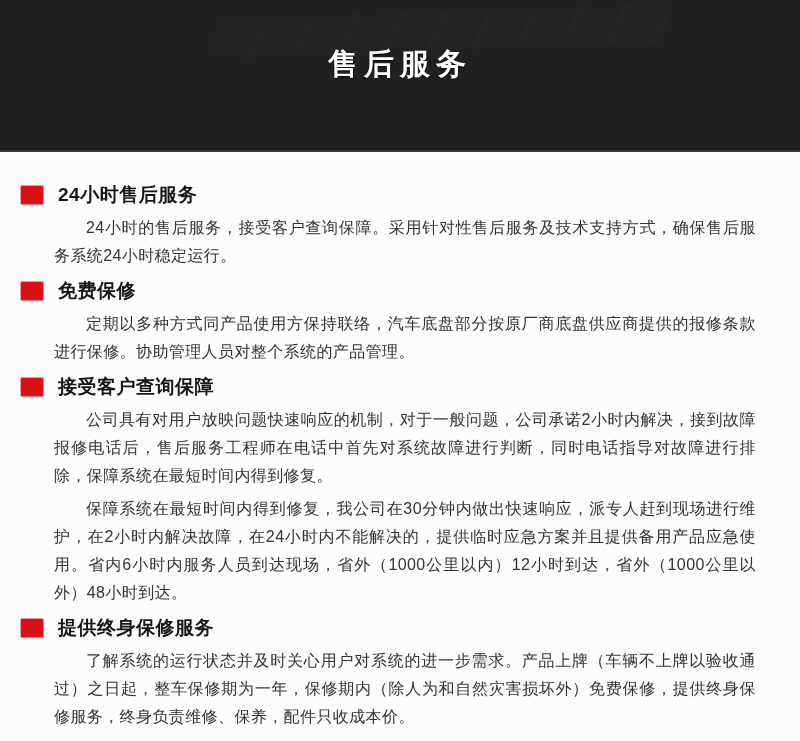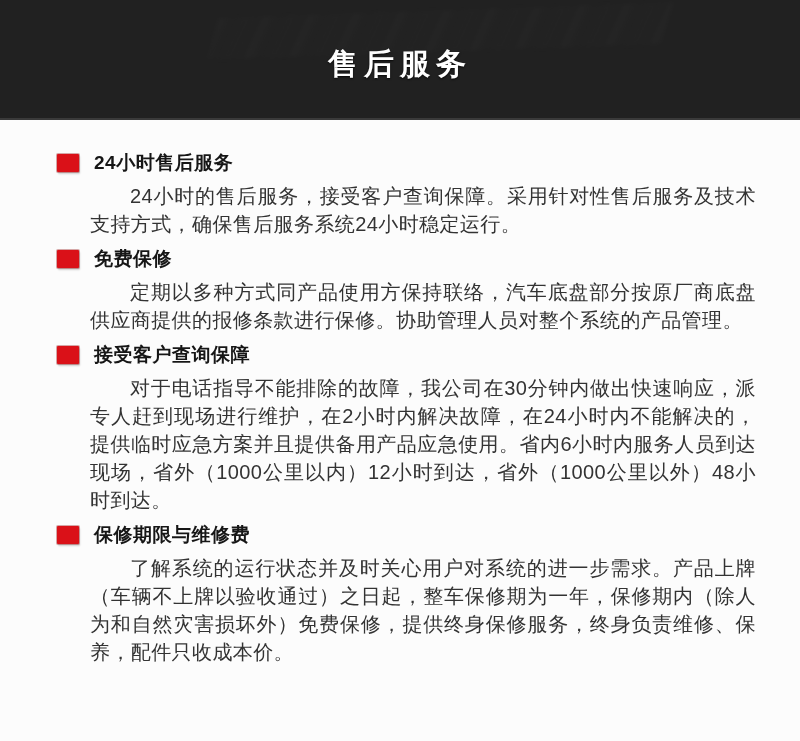--- a/index.html
+++ b/index.html
@@ -12,21 +12,21 @@
     position: relative;
     width: 800px;
     height: 741px;
     margin: 0 auto;
     background: #fcfcfc;
     overflow: hidden;
   }
   
   .banner {
     position: relative;
-    height: 120px;
+    height: 152px;
     background: #212121;
     overflow: hidden;
     border-bottom: 2px solid #3a3a3a;
   }
   .watermark {
     position: absolute;
     top: 10px; left: 215px;
     width: 450px; height: 42px;
     background: repeating-linear-gradient(
       100deg,
@@ -46,21 +46,21 @@
     text-align: center;
     font-size: 30px;
     line-height: 30px;
     font-weight: bold;
     letter-spacing: 6px;
     color: #ffffff;
     text-shadow: 0 1px 2px rgba(0,0,0,0.8);
   }
   
   .content {
-    padding: 32px 44px 0 90px;
+    padding: 32px 44px 0 54px;
   }
   .section { margin-bottom: 10px; }
   .heading-row {
     display: flex;
     align-items: center;
     gap: 15px;
     margin-left: -33px;
     margin-bottom: 8px;
     height: 22px;
   }
@@ -75,21 +75,21 @@
   .heading-row h2 {
     margin: 0;
     font-size: 19px;
     line-height: 22px;
     font-weight: bold;
     color: #161616;
     letter-spacing: 0.5px;
   }
   .section p {
     margin: 0 0 5px 0;
-    font-size: 20px;
+    font-size: 16px;
     line-height: 28px;
     color: #333333;
     letter-spacing: 0.4px;
     text-align: justify;
     text-indent: 2em;
   }
 </style>
 </head>
 <body>
 
@@ -116,25 +116,26 @@
         <h2>免费保修</h2>
       </div>
       <p>定期以多种方式同产品使用方保持联络，汽车底盘部分按原厂商底盘供应商提供的报修条款进行保修。协助管理人员对整个系统的产品管理。</p>
     </section>
 
     <section class="section">
       <div class="heading-row">
         <span class="bullet" style="background: rgb(218, 17, 24);"></span>
         <h2>接受客户查询保障</h2>
       </div>
-      <p>对于电话指导不能排除的故障，我公司在30分钟内做出快速响应，派专人赶到现场进行维护，在2小时内解决故障，在24小时内不能解决的，提供临时应急方案并且提供备用产品应急使用。省内6小时内服务人员到达现场，省外（1000公里以内）12小时到达，省外（1000公里以外）48小时到达。</p>
+      <p>公司具有对用户放映问题快速响应的机制，对于一般问题，公司承诺2小时内解决，接到故障报修电话后，售后服务工程师在电话中首先对系统故障进行判断，同时电话指导对故障进行排除，保障系统在最短时间内得到修复。</p>
+      <p>保障系统在最短时间内得到修复，我公司在30分钟内做出快速响应，派专人赶到现场进行维护，在2小时内解决故障，在24小时内不能解决的，提供临时应急方案并且提供备用产品应急使用。省内6小时内服务人员到达现场，省外（1000公里以内）12小时到达，省外（1000公里以外）48小时到达。</p>
     </section>
 
     <section class="section">
       <div class="heading-row">
         <span class="bullet" style="background: rgb(218, 17, 24);"></span>
-        <h2>保修期限与维修费</h2>
+        <h2>提供终身保修服务</h2>
       </div>
       <p>了解系统的运行状态并及时关心用户对系统的进一步需求。产品上牌（车辆不上牌以验收通过）之日起，整车保修期为一年，保修期内（除人为和自然灾害损坏外）免费保修，提供终身保修服务，终身负责维修、保养，配件只收成本价。</p>
     </section>
 
   </main>
 </div>
 
 </body></html>

